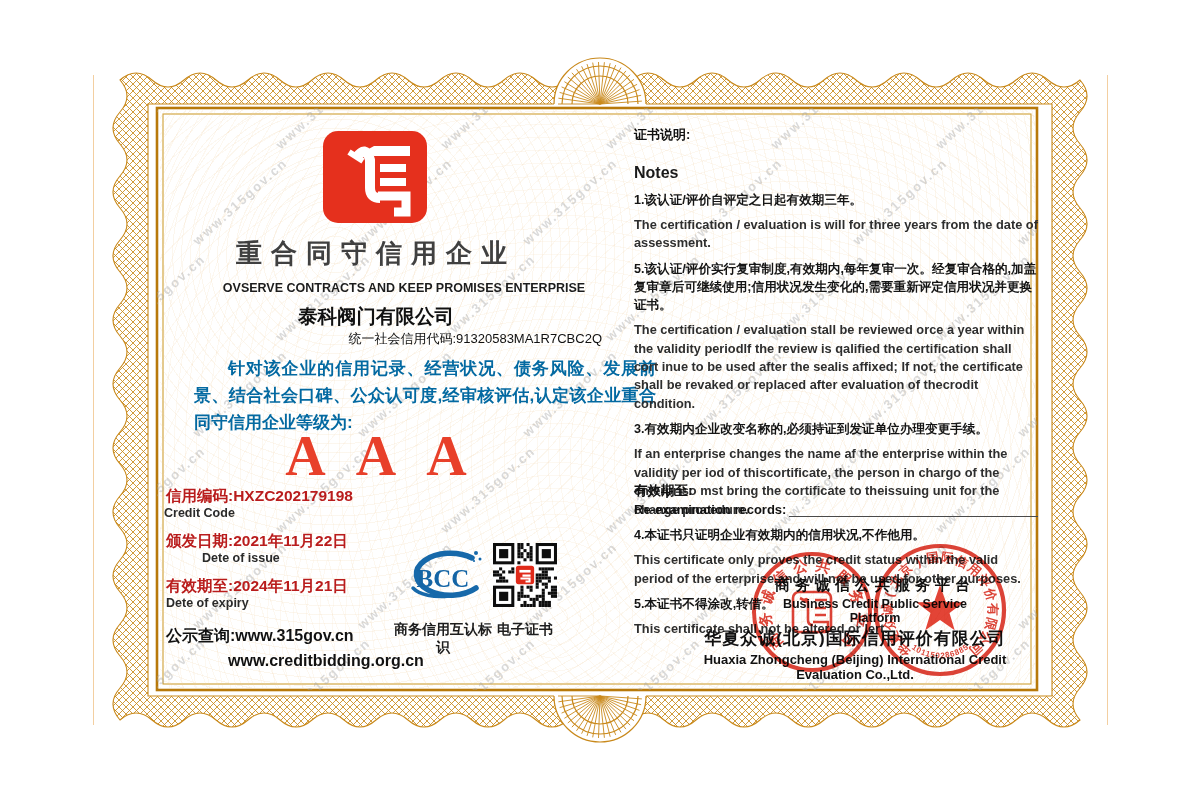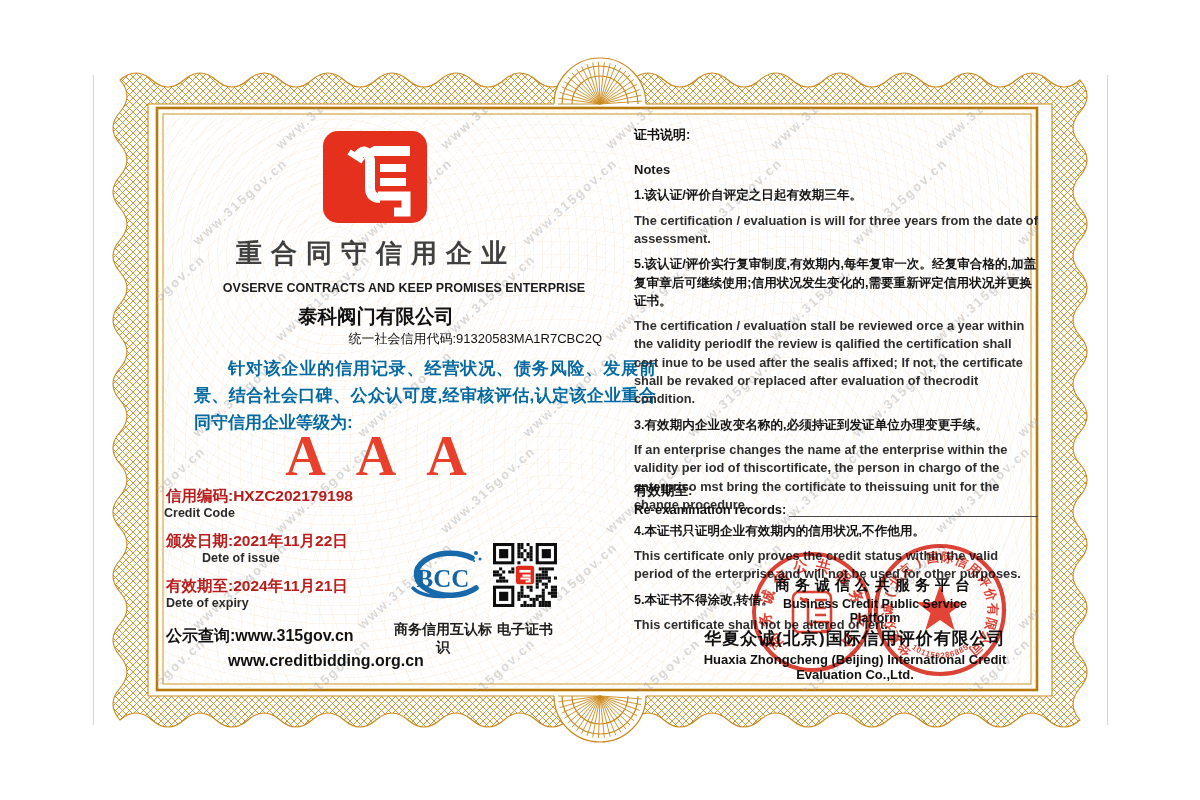--- a/index.html
+++ b/index.html
@@ -26,21 +26,21 @@
   .para{left:150px;top:355px;width:462px;font-size:17px;font-weight:700;line-height:27px;
         text-align:justify;text-indent:2em;color:#0369a1;padding-left:44px;}
   .grade{left:150px;top:424px;width:452px;text-align:center;font-family:"Liberation Serif","DejaVu Serif",serif;
          font-weight:700;font-size:56px;color:#e8402a;letter-spacing:30px;padding-left:30px;box-sizing:border-box;}
   .lbl{font-size:15.5px;font-weight:700;color:#b91c1c;}
   .sub{font-size:12.5px;font-weight:600;color:#2a2a2a;}
   .query{font-size:16px;font-weight:700;}
   .logolabel{font-size:14px;font-weight:700;color:#1d1d1d;text-align:center;}
   .notes{left:634px;top:126px;width:404px;}
   .notes .h-cn{font-size:13px;font-weight:700;margin:0 0 6px 0;}
-  .notes .h-en{font-size:13px;font-weight:700;margin:16px 0 2px 0;color:#1a1a1a;}
+  .notes .h-en{font-size:16px;font-weight:700;margin:16px 0 2px 0;color:#1a1a1a;}
   .notes p{margin:7px 0 0 0;line-height:1.44;}
   .notes .cn{font-size:12.6px;font-weight:700;color:#151515;}
   .notes .en{font-size:12.8px;font-weight:600;color:#2e2e2e;}
   .review-cn{left:634px;top:482px;font-size:13.5px;font-weight:700;}
   .review-row{left:634px;top:502px;width:404px;display:flex;align-items:flex-end;}
   .review-row .rlabel{font-size:13px;font-weight:700;white-space:nowrap;}
   .review-row .rline{flex:1;border-bottom:1px solid #4a4a4a;height:14px;margin-left:3px;}
   .seals{position:absolute;left:720px;top:528px;z-index:5;opacity:.88;mix-blend-mode:multiply;}
   .ringch{fill:#d7291b;font-weight:700;font-family:"Liberation Sans","DejaVu Sans",sans-serif;}
   .plat-cn{left:768px;top:576px;width:214px;text-align:center;font-size:15px;font-weight:700;letter-spacing:5px;z-index:4;}

